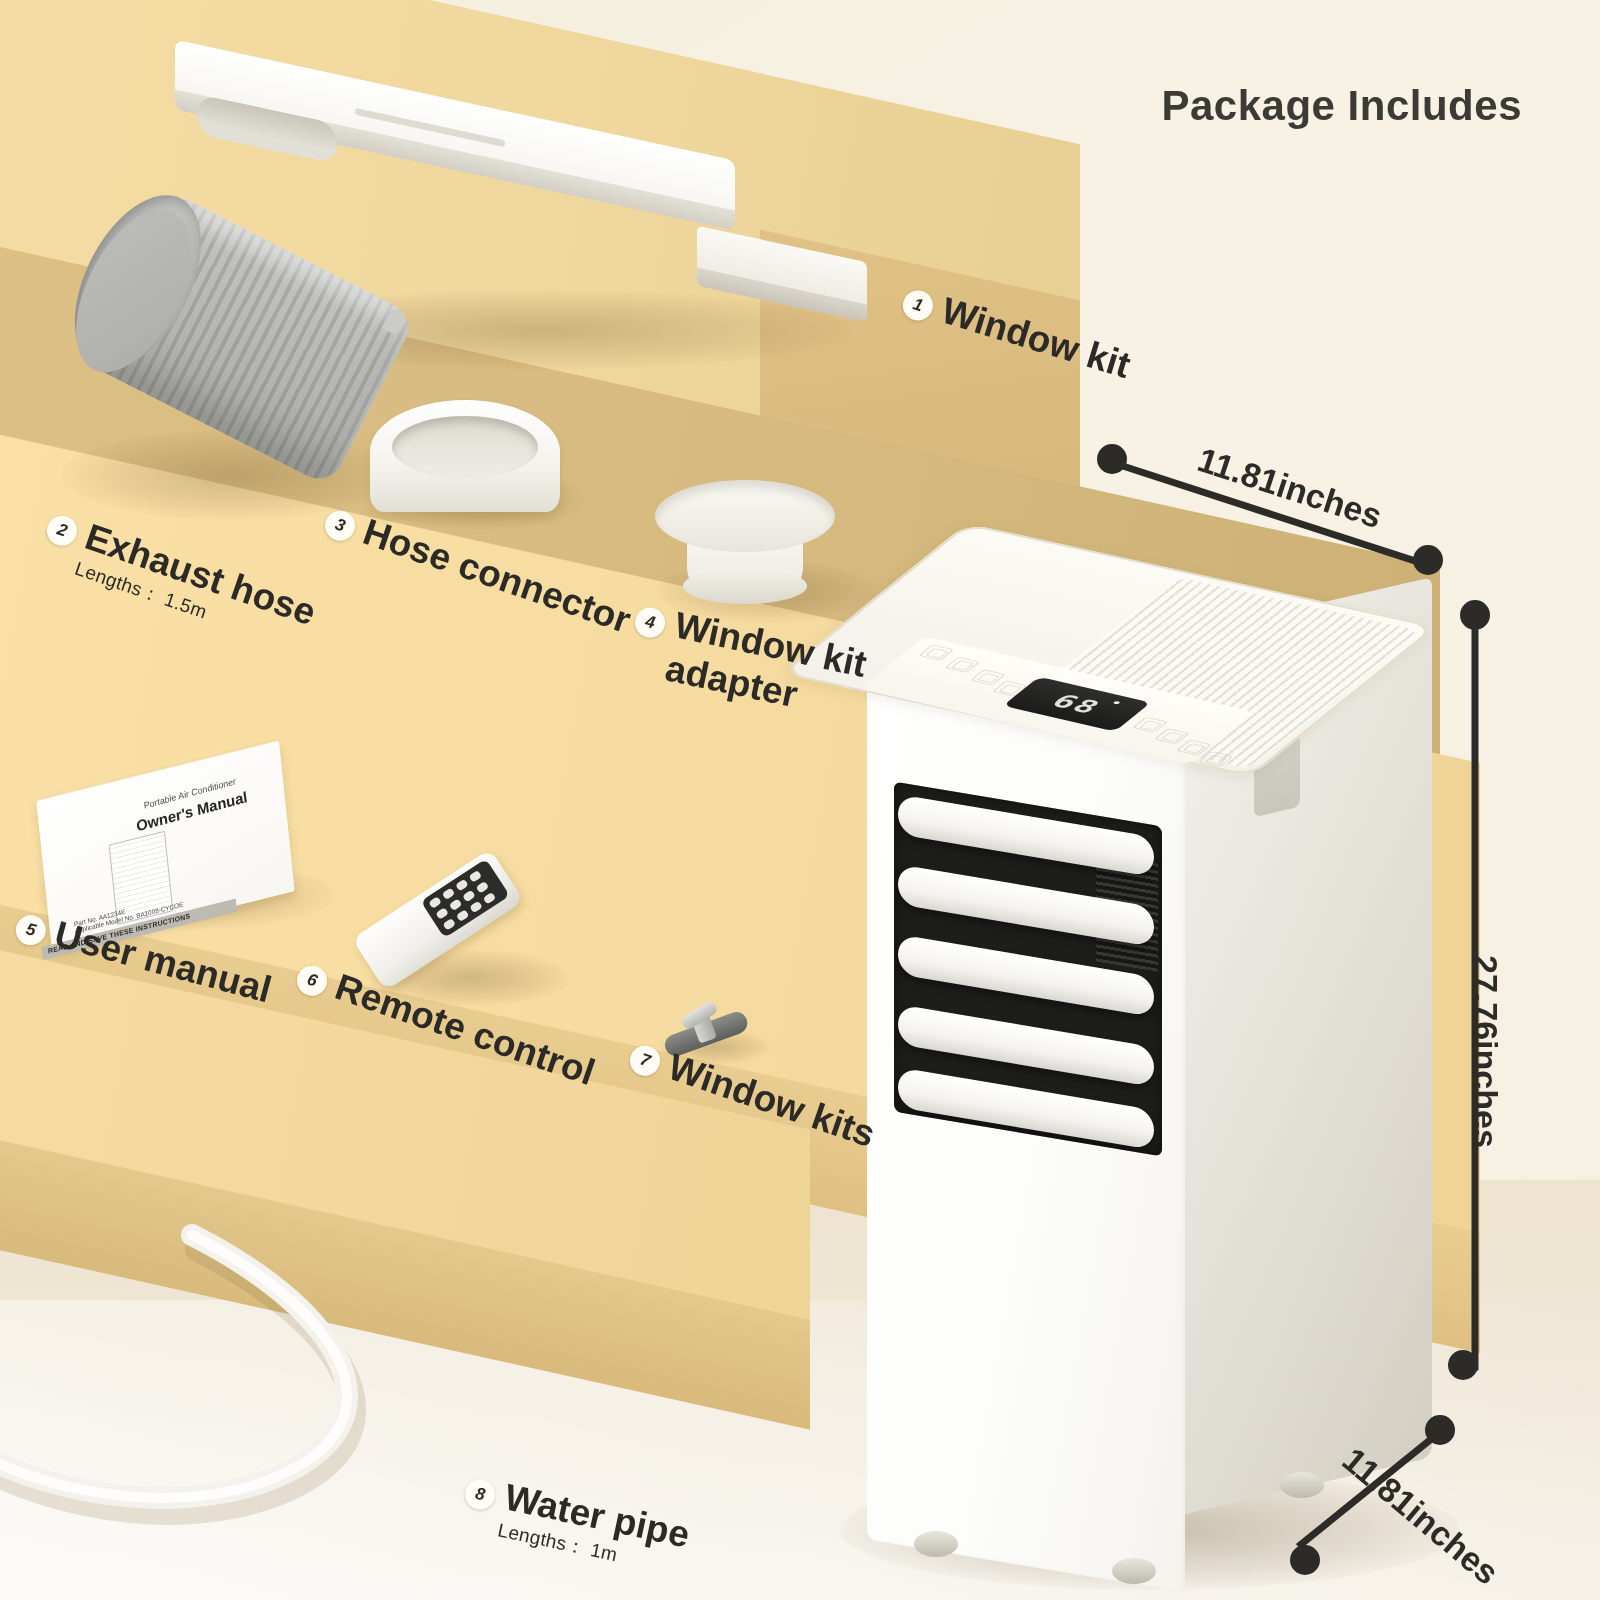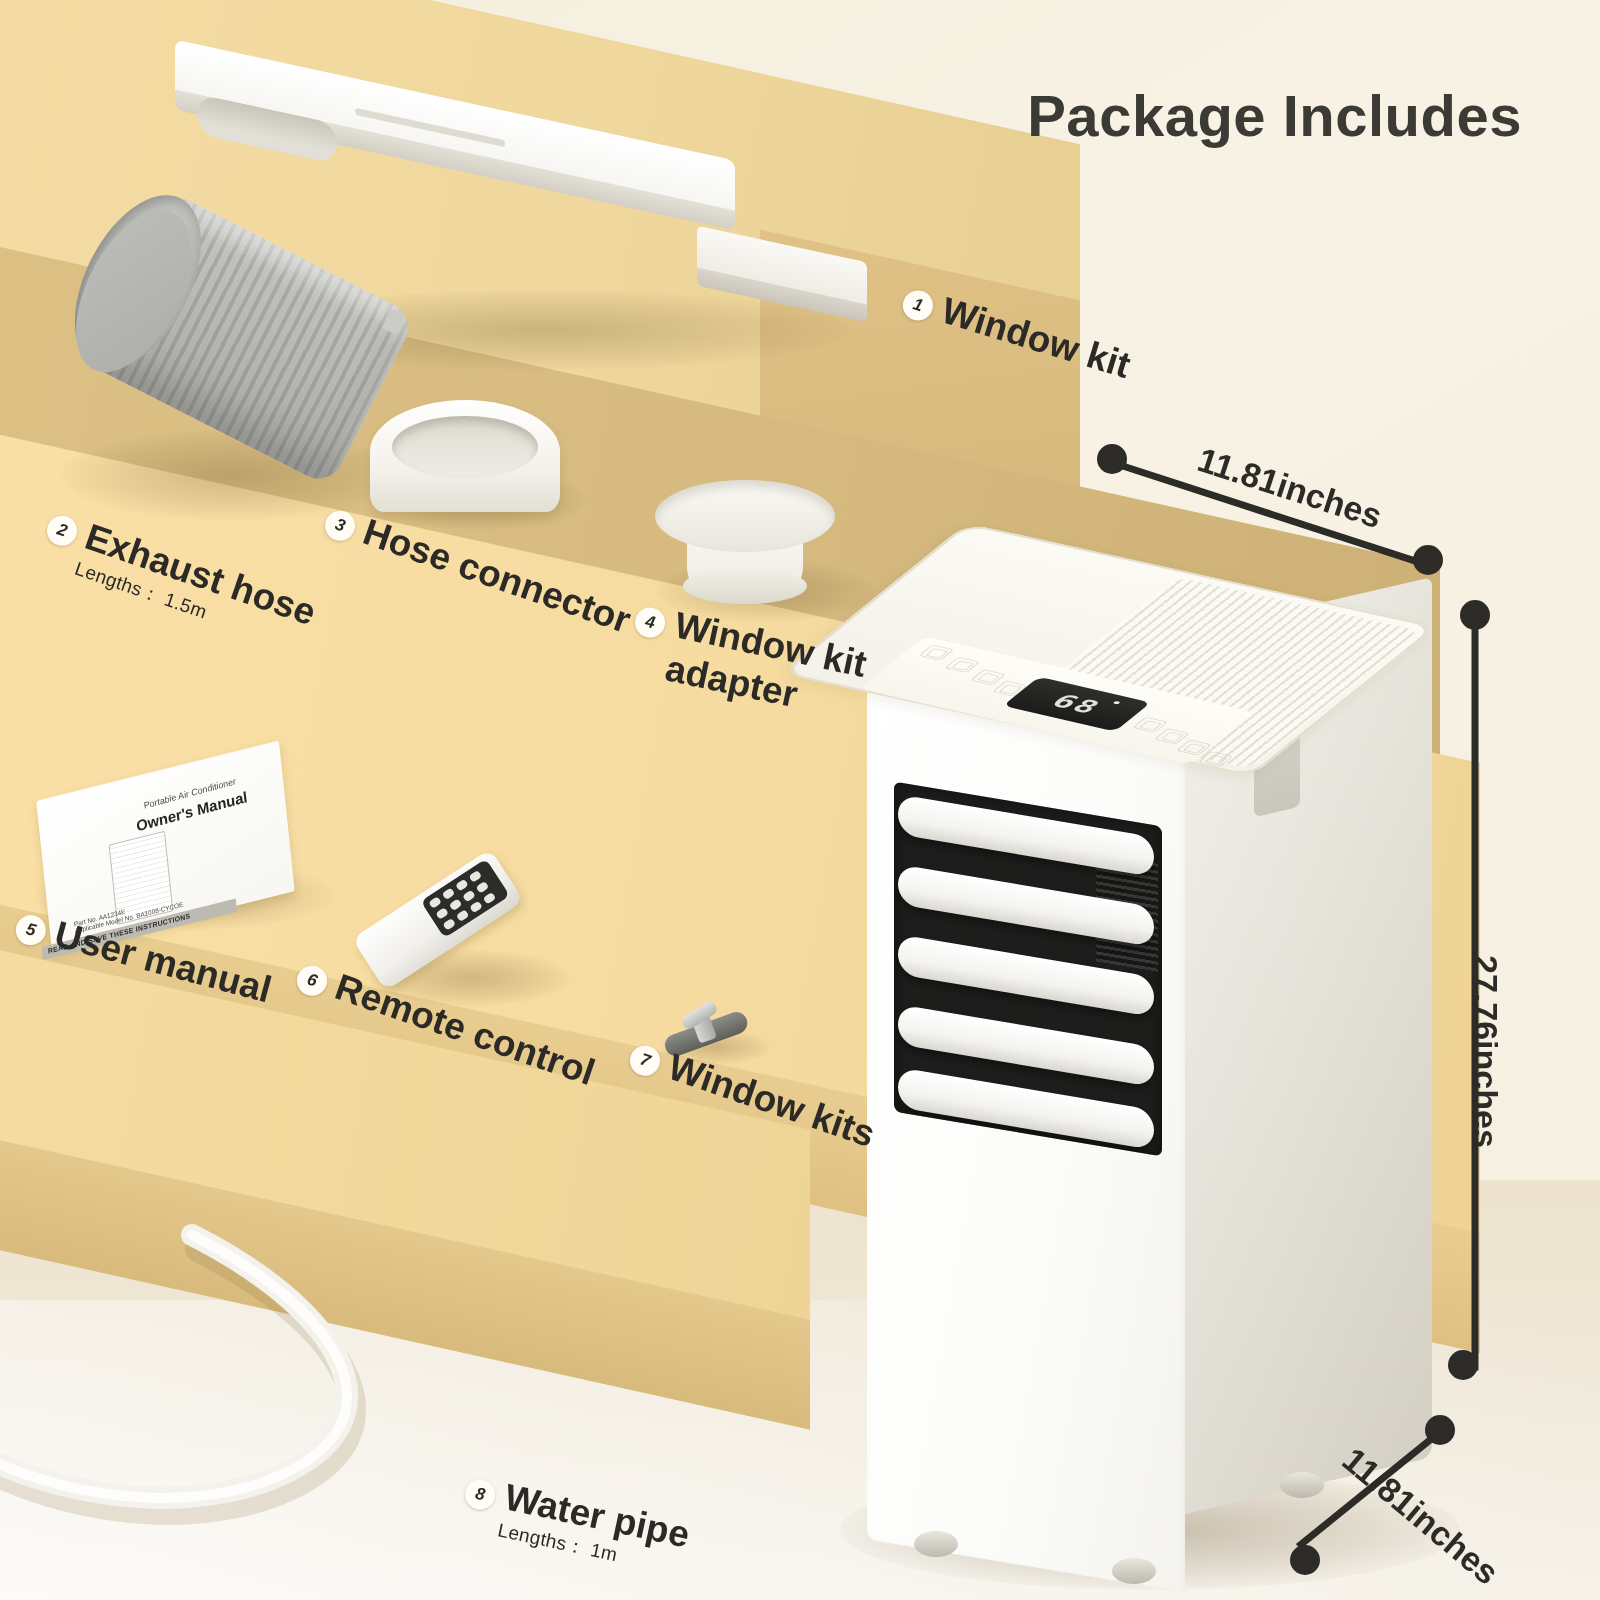--- a/index.html
+++ b/index.html
@@ -83,21 +83,21 @@
 
   .shadow-soft {
     position:absolute; border-radius:50%;
     background: radial-gradient(ellipse at center, rgba(120,95,50,0.30) 0%, rgba(120,95,50,0.12) 48%, rgba(120,95,50,0) 75%);
     pointer-events:none;
   }
 
   
   .title {
     position:absolute; right:78px; top:82px;
-    font-size:58px; font-weight:bold; color:#3B3A35;
+    font-size:42px; font-weight:bold; color:#3B3A35;
     letter-spacing:0.5px; white-space:nowrap;
   }
 
   
   .callout {
     position:absolute;
     display:flex; align-items:flex-start; gap:10px;
     color:#2B2A26;
     transform-origin:left top;
     white-space:nowrap;

